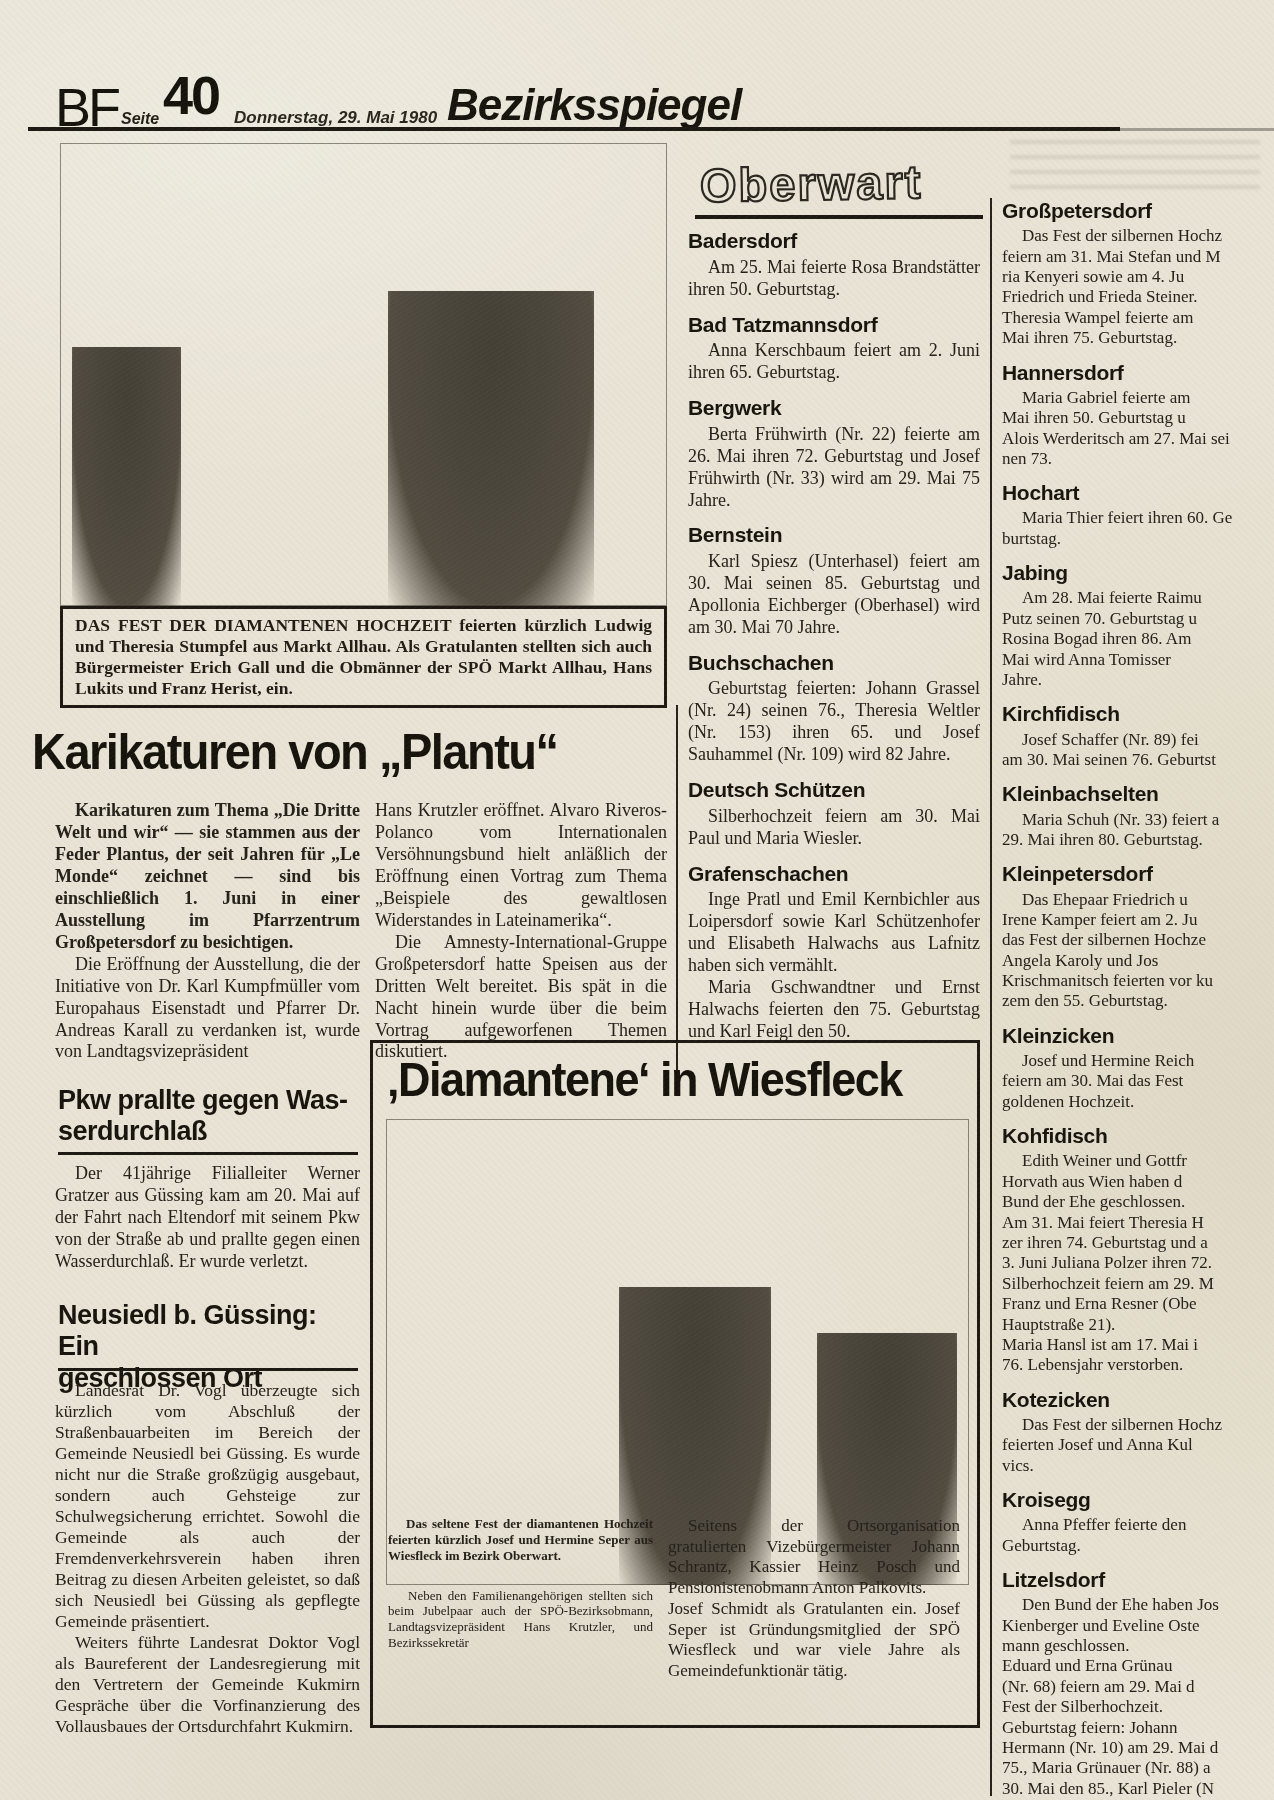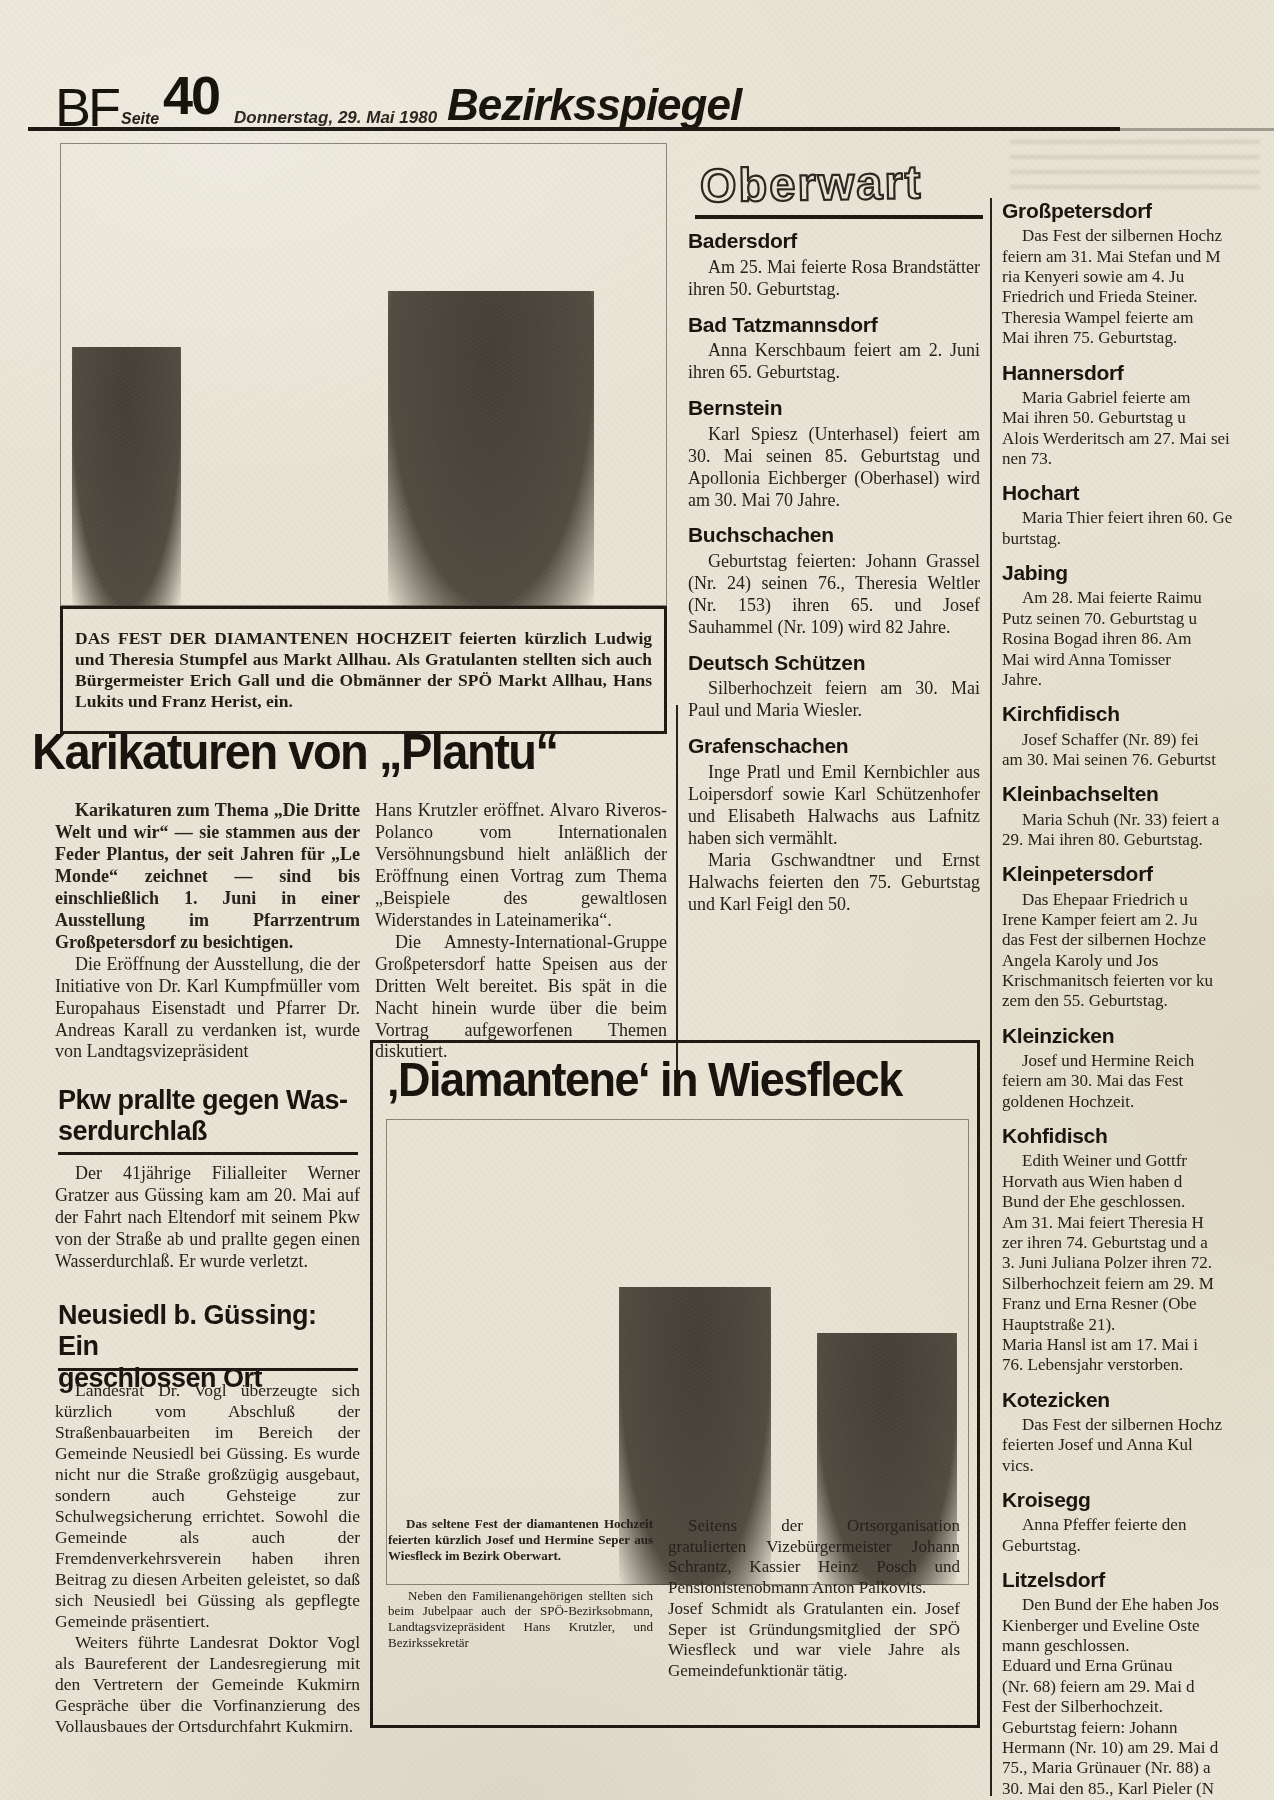--- a/index.html
+++ b/index.html
@@ -59,21 +59,21 @@
       linear-gradient(0deg,#d9d2c0 0 16%, transparent 16%),
       radial-gradient(ellipse 120px 150px at 77% 20%, #2c2820 0%, #453e33 55%, transparent 72%),
       radial-gradient(ellipse 60px 80px at 14% 48%, #d5cdbb 0%, #8a816d 55%, transparent 70%),
       radial-gradient(ellipse 60px 80px at 38% 52%, #d2cab8 0%, #867c68 55%, transparent 70%),
       radial-gradient(ellipse 65px 85px at 60% 42%, #d8d0be 0%, #8f8571 55%, transparent 70%),
       radial-gradient(ellipse 70px 90px at 90% 58%, #d9d1bf 0%, #968c77 55%, transparent 72%),
       radial-gradient(ellipse 260px 120px at 50% 88%, #cdc4b0 0%, #948a75 70%, transparent 85%),
       linear-gradient(180deg,#6e675八8 0%, #6e6758 0%, #554e41 45%, #3b352b 100%);}
   .figure-dark{position:absolute;background:radial-gradient(ellipse at 50% 20%, #262219 0%, #363026 70%, transparent 100%);opacity:.85;}
 
-  .caption-box{border:3px solid #1d1912;padding:19px 12px;font-weight:700;font-size:17.5px;line-height:1.2;text-align:justify;color:#201c15;}
+  .caption-box{border:3px solid #1d1912;padding:6px 12px;font-weight:700;font-size:17.5px;line-height:1.2;text-align:justify;color:#201c15;}
   .vrule{width:2px;background:#272218;}
   .wies-box{border:3px solid #1d1912;}
   .ghost{pointer-events:none;opacity:.14;filter:blur(1.5px);
       background:repeating-linear-gradient(180deg, rgba(60,50,35,.7) 0 4px, transparent 4px 15px);}
 </style>
 </head>
 <body>
 
 <div class="page">
 
@@ -128,20 +128,24 @@
   <div class="entry">
     <div class="town-head">Badersdorf</div>
   <p>Am 25. Mai feierte Rosa Brandstätter ihren 50. Geburtstag.</p>
       </div>
 
   <div class="entry">
     <div class="town-head">Bad Tatzmannsdorf</div>
   <p>Anna Kerschbaum feiert am 2. Juni ihren 65. Geburtstag.</p>
       </div>
 
+  <div class="entry">
+    <div class="town-head">Bergwerk</div>
+  <p>Berta Frühwirth (Nr. 22) feierte am 26. Mai ihren 72. Geburtstag und Josef Frühwirth (Nr. 33) wird am 29. Mai 75 Jahre.</p>
+      </div>
 
   <div class="entry">
     <div class="town-head">Bernstein</div>
   <p>Karl Spiesz (Unterhasel) feiert am 30. Mai seinen 85. Geburtstag und Apollonia Eichberger (Oberhasel) wird am 30. Mai 70 Jahre.</p>
       </div>
 
   <div class="entry">
     <div class="town-head">Buchschachen</div>
   <p>Geburtstag feierten: Johann Grassel (Nr. 24) seinen 76., Theresia Weltler (Nr. 153) ihren 65. und Josef Sauhammel (Nr. 109) wird 82 Jahre.</p>
       </div>

